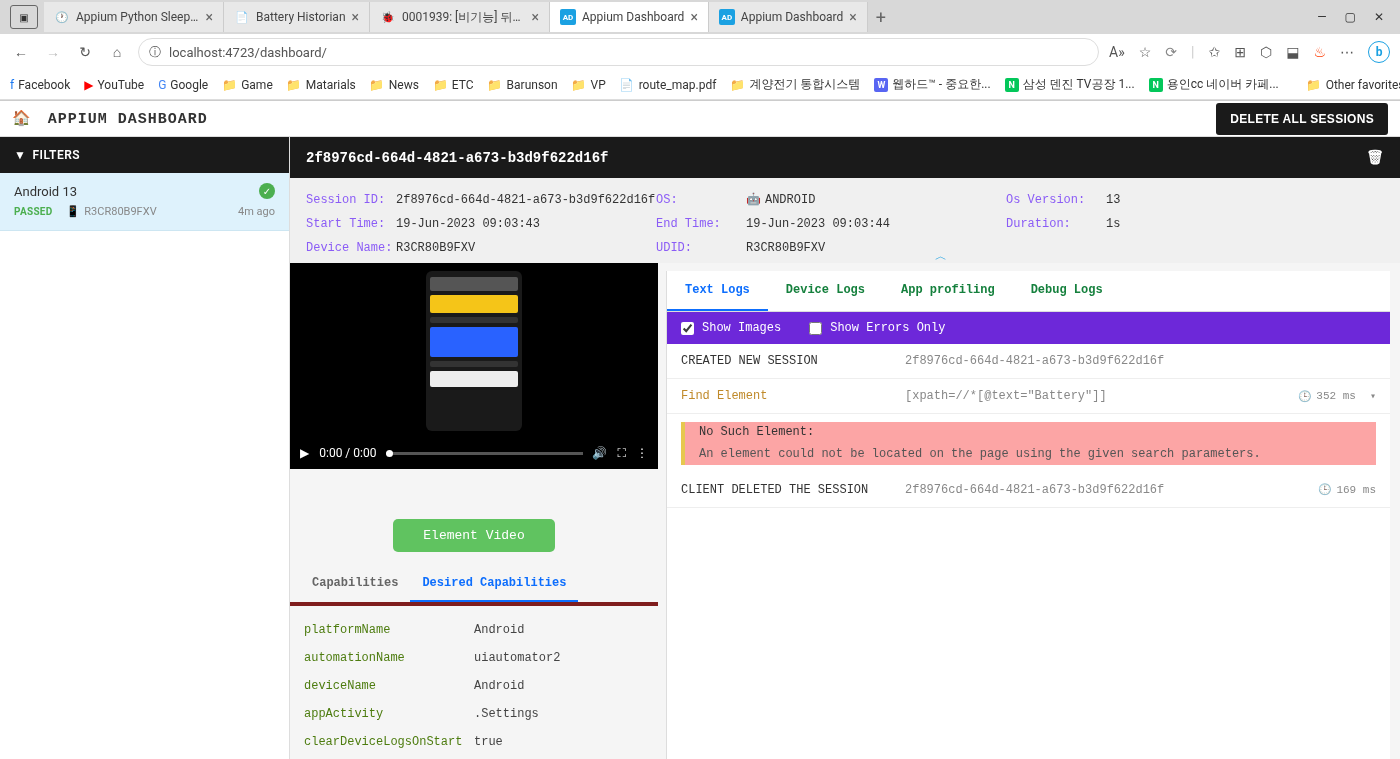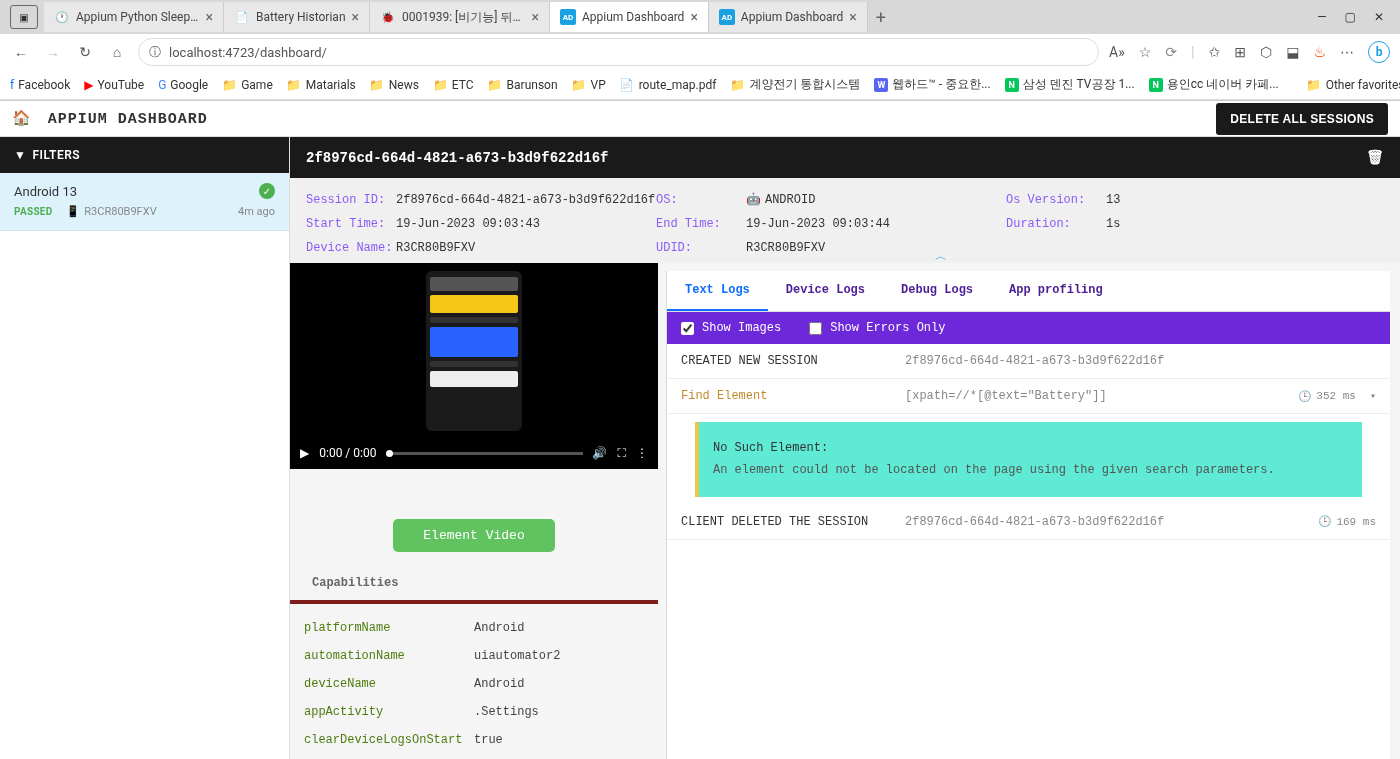--- a/index.html
+++ b/index.html
@@ -69,33 +69,33 @@
 .download-btn{display:block;margin:50px auto 14px;background:#60c360;color:#fff;border:none;padding:9px 30px;border-radius:5px;font-family:"Courier New",monospace;font-size:13px;cursor:pointer}
 .cap-tabs{display:flex;border-bottom:4px solid #7f1d1d;padding:0 10px}
 .cap-tab{padding:10px 12px;font-family:"Courier New",monospace;font-size:12px;font-weight:600;color:#666;cursor:pointer}
 .cap-tab.active{color:#0d6efd;border-bottom:2px solid #0d6efd}
 .cap-list{padding:10px 14px}
 .cap-row{display:flex;padding:7px 0;font-family:"Courier New",monospace;font-size:12px}
 .cap-key{width:170px;font-weight:400;color:#4d7c0f}
 .cap-val{color:#444}
 .right-col{flex:1;display:flex;flex-direction:column;border-left:1px solid #ddd;margin:8px 10px 0 8px;overflow:hidden}
 .log-tabs{display:flex;border-bottom:1px solid #ddd;background:#fff}
-.log-tab{padding:12px 18px;font-family:"Courier New",monospace;font-size:12px;font-weight:600;color:#4c1d95;cursor:pointer}
+.log-tab{padding:12px 18px;font-family:"Courier New",monospace;font-size:12px;font-weight:600;color:#15803d;cursor:pointer}
 .log-tab.active{color:#0d6efd;border-bottom:2px solid #0d6efd}
 .log-options{background:#6d28d9;color:#fff;padding:9px 14px;display:flex;gap:28px;font-family:"Courier New",monospace;font-size:12px;align-items:center}
 .log-options label{display:flex;align-items:center;gap:8px;cursor:pointer}
 .log-options input{accent-color:#fff}
 .log-list{flex:1;overflow-y:auto;background:#fff}
 .log-row{display:flex;align-items:center;padding:10px 14px;border-bottom:1px solid #eee;font-family:"Courier New",monospace;font-size:12px;gap:14px}
 .log-cmd{width:210px;color:#333;text-transform:uppercase}
 .log-cmd.warn{color:#c08a2a;text-transform:none}
 .log-detail{flex:1;color:#888}
 .log-time{color:#888;display:flex;align-items:center;gap:4px;font-size:11px}
 .log-caret{color:#888;font-size:10px}
-.error-box{margin:8px 28px;background:#5eead4;border-left:4px solid #e6c84f;padding:16px 14px;font-family:"Courier New",monospace;font-size:12px;color:#555;line-height:1.7}
+.error-box{margin:8px 14px;background:#fca5a5;border-left:4px solid #e6c84f;padding:0 14px;font-family:"Courier New",monospace;font-size:12px;color:#555;line-height:1.7}
 .error-box .err-title{color:#333;margin-bottom:2px}
 </style>
 </head>
 <body>
 
 <div class="browser-chrome">
   <div class="tabbar">
     <div class="tab-views">▣</div>
     <div id="tabs-container" style="display: flex;">
         <div class="browser-tab">
@@ -296,20 +296,21 @@
             <span>0:00 / 0:00</span>
             <div class="video-progress"></div>
             <span>🔊</span>
             <span>⛶</span>
             <span>⋮</span>
           </div>
         </div>
         <button class="download-btn">Element Video</button>
         <div class="cap-tabs">
           <div class="cap-tab">Capabilities</div>
+          <div class="cap-tab active">Desired Capabilities</div>
         </div>
         <div class="cap-list" id="cap-list">
             <div class="cap-row">
               <span class="cap-key">platformName</span>
               <span class="cap-val">Android</span>
             </div>
             <div class="cap-row">
               <span class="cap-key">automationName</span>
               <span class="cap-val">uiautomator2</span>
             </div>
@@ -326,22 +327,22 @@
               <span class="cap-val">true</span>
             </div>
             <div class="cap-row"></div>
           </div>
       </div>
 
       <div class="right-col">
         <div class="log-tabs">
           <div class="log-tab active">Text Logs</div>
           <div class="log-tab">Device Logs</div>
+          <div class="log-tab">App profiling</div>
           <div class="log-tab">Debug Logs</div>
-          <div class="log-tab">App profiling</div>
         </div>
         <div class="log-options">
           <label>
               <input type="checkbox" checked="" style="">
               <span>Show Images</span>
             </label>
           <label>
               <input type="checkbox" style="">
               <span>Show Errors Only</span>
             </label>

